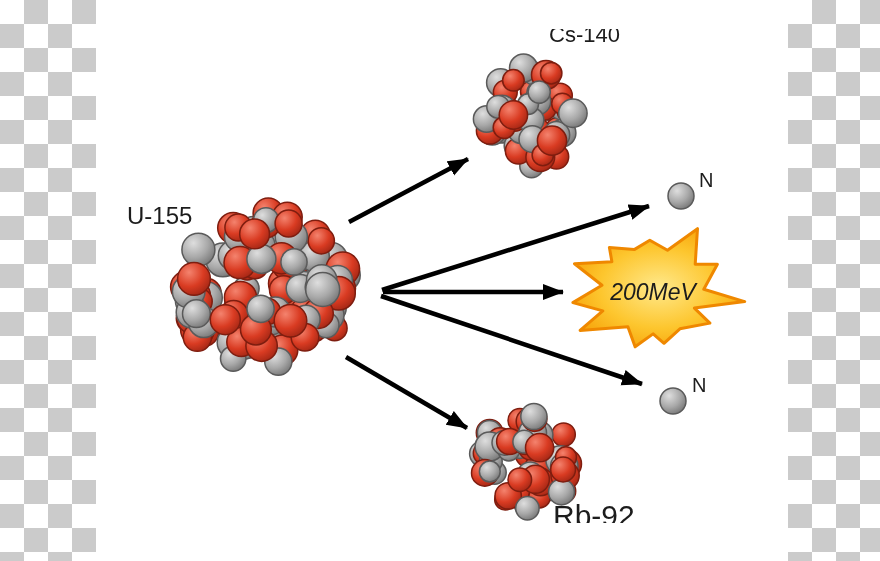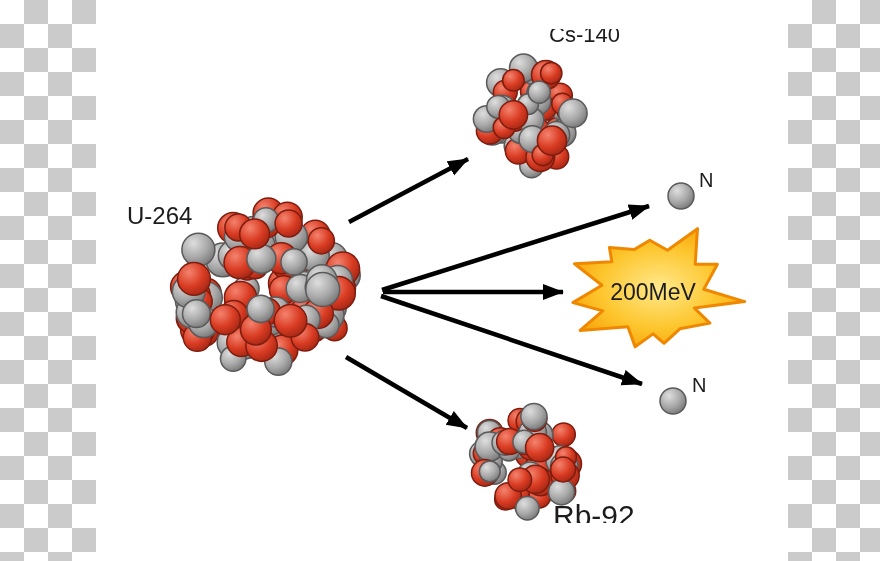--- a/index.html
+++ b/index.html
@@ -293,27 +293,27 @@
         <circle cx="519.8" cy="479.7" r="11.8" fill="url(#gradP)" stroke="#7e1d0f" stroke-width="1.5"></circle>
         <circle cx="561.5" cy="491.9" r="13.0" fill="url(#gradN)" stroke="#5a5a5a" stroke-width="1.5"></circle>
         <circle cx="563.1" cy="469.5" r="12.4" fill="url(#gradP)" stroke="#7e1d0f" stroke-width="1.5"></circle>
         <circle cx="524.3" cy="441.7" r="11.4" fill="url(#gradN)" stroke="#5a5a5a" stroke-width="1.5"></circle>
         <circle cx="539.6" cy="447.7" r="14.1" fill="url(#gradP)" stroke="#7e1d0f" stroke-width="1.5"></circle>
       </g>
       <circle cx="681" cy="196" r="13" fill="url(#gradN)" stroke="#5a5a5a" stroke-width="1.5"></circle>
       <circle cx="673" cy="401" r="13" fill="url(#gradN)" stroke="#5a5a5a" stroke-width="1.5"></circle>
     </svg>
 
-  <div class="lbl lbl-u235" style="color: rgb(28, 28, 28);">U-264</div>
+  <div class="lbl lbl-u235" style="color: rgb(28, 28, 28);">U-155</div>
 
   <div class="clip clip-cs" style="color: rgb(28, 28, 28);">
     <span class="lbl-inner">Cs-140</span>
   </div>
 
   <div class="clip clip-rb" style="color: rgb(28, 28, 28);">
     <span class="lbl-inner">Rb-92</span>
   </div>
 
   <div class="lbl lbl-n1" style="color: rgb(28, 28, 28);">N</div>
   <div class="lbl lbl-n2" style="color: rgb(28, 28, 28);">N</div>
 
-  <div class="lbl lbl-energy" style="color: rgb(28, 28, 28);">200MeV</div>
+  <div class="lbl lbl-energy" style="color: rgb(28, 28, 28); font-style: italic;">200MeV</div>
 </div>
 
 </body></html>

